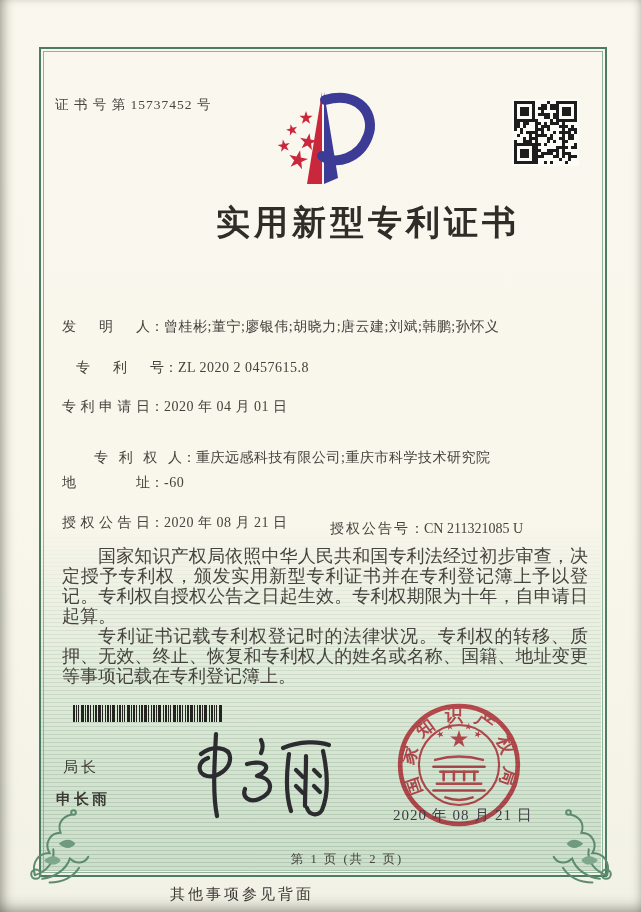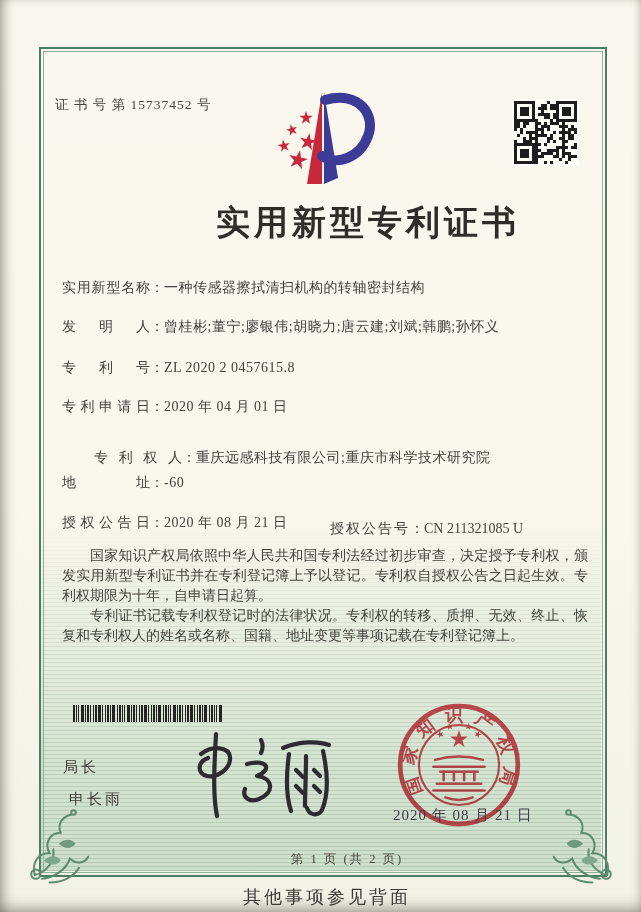--- a/index.html
+++ b/index.html
@@ -28,33 +28,33 @@
   .logo{position:absolute;left:262px;top:84px;}
   .qr{position:absolute;left:512px;top:99px;background:#fdfdf8;}
   .title{position:absolute;left:39px;top:200px;width:564px;text-align:center;
     font-size:34px;font-weight:600;letter-spacing:4px;color:#2e2d28;padding-left:47px;}
   .frow{position:absolute;left:62px;width:530px;font-size:14px;line-height:20px;color:#45433d;}
   .flabel{display:inline-block;width:88px;text-align:justify;text-align-last:justify;vertical-align:top;}
   .fcolon{display:inline-block;vertical-align:top;}
   .fvalue{display:inline-block;vertical-align:top;max-width:420px;letter-spacing:.5px;}
   .flabel2{letter-spacing:2px;}
   .addr span{display:block;}
-  .legal{position:absolute;left:62px;top:546px;width:526px;font-size:14px;line-height:20px;
+  .legal{position:absolute;left:62px;top:546px;width:526px;font-size:18px;line-height:20px;
     text-align:justify;color:#45433d;}
   .legal p{margin:0;text-indent:2em;}
   .barcode{position:absolute;left:73px;top:705px;}
   .director{position:absolute;left:63px;top:758px;font-size:15px;letter-spacing:3px;color:#3c3a35;}
-  .director2{position:absolute;left:69px;top:790px;font-size:15px;letter-spacing:3px;color:#3c3a35;}
+  .director2{position:absolute;left:56px;top:790px;font-size:15px;letter-spacing:3px;color:#3c3a35;font-weight:bold;}
   .sig{position:absolute;left:183px;top:726px;}
   .seal{position:absolute;left:384px;top:690px;mix-blend-mode:multiply;opacity:.93;}
   .seal-date{position:absolute;left:393px;top:806px;font-size:15px;letter-spacing:1px;color:#3f3e46;z-index:5;}
   .pageinfo{position:absolute;left:39px;top:851px;width:616px;text-align:center;
     font-size:12.5px;letter-spacing:2px;color:#45433d;z-index:4;}
-  .backnote{position:absolute;left:177px;top:885px;width:300px;text-align:center;
-    font-size:18px;letter-spacing:3px;color:#3c3a35;}
+  .backnote{position:absolute;left:170px;top:885px;width:300px;
+    font-size:15px;letter-spacing:3px;color:#3c3a35;}
   .corner{position:absolute;z-index:3;}
 </style>
 </head>
 <body>
 
 <div class="page">
 
   <div class="frame-bg"></div>
   <div class="frame-waves"></div>
   <div class="frame">
@@ -252,27 +252,24 @@
         <rect fill="#fdfdf8" x="45" y="3" width="15" height="15"></rect>
         <rect x="48" y="6" width="9" height="9"></rect>
         <rect x="0" y="42" width="21" height="21"></rect>
         <rect fill="#fdfdf8" x="3" y="45" width="15" height="15"></rect>
         <rect x="6" y="48" width="9" height="9"></rect>
       </g>
   </svg>
 
   <div class="title">实用新型专利证书</div>
 
-  <div class="frow" style="top:278px;">
-    <span class="flabel">实用新型名称</span><span class="fcolon">：</span><span class="fvalue">一种传感器擦拭清扫机构的转轴密封结构</span>
-  </div>
   <div class="frow" style="top:317px;">
     <span class="flabel">发明人</span><span class="fcolon">：</span><span class="fvalue">曾桂彬;董宁;廖银伟;胡晓力;唐云建;刘斌;韩鹏;孙怀义</span>
   </div>
-  <div class="frow" style="top:358px;">
+  <div class="frow" style="top:358px;margin-left:14px;">
     <span class="flabel">专利号</span><span class="fcolon">：</span><span class="fvalue">ZL 2020 2 0457615.8</span>
   </div>
   <div class="frow" style="top:397px;">
     <span class="flabel">专利申请日</span><span class="fcolon">：</span><span class="fvalue">2020 年 04 月 01 日</span>
   </div>
   <div class="frow" style="top:448px;margin-left:32px;">
     <span class="flabel">专利权人</span><span class="fcolon">：</span><span class="fvalue">重庆远感科技有限公司;重庆市科学技术研究院</span>
   </div>
   <div class="frow" style="top:473px;">
     <span class="flabel">地址</span><span class="fcolon">：</span><span class="fvalue addr"><span>-60</span></span>

